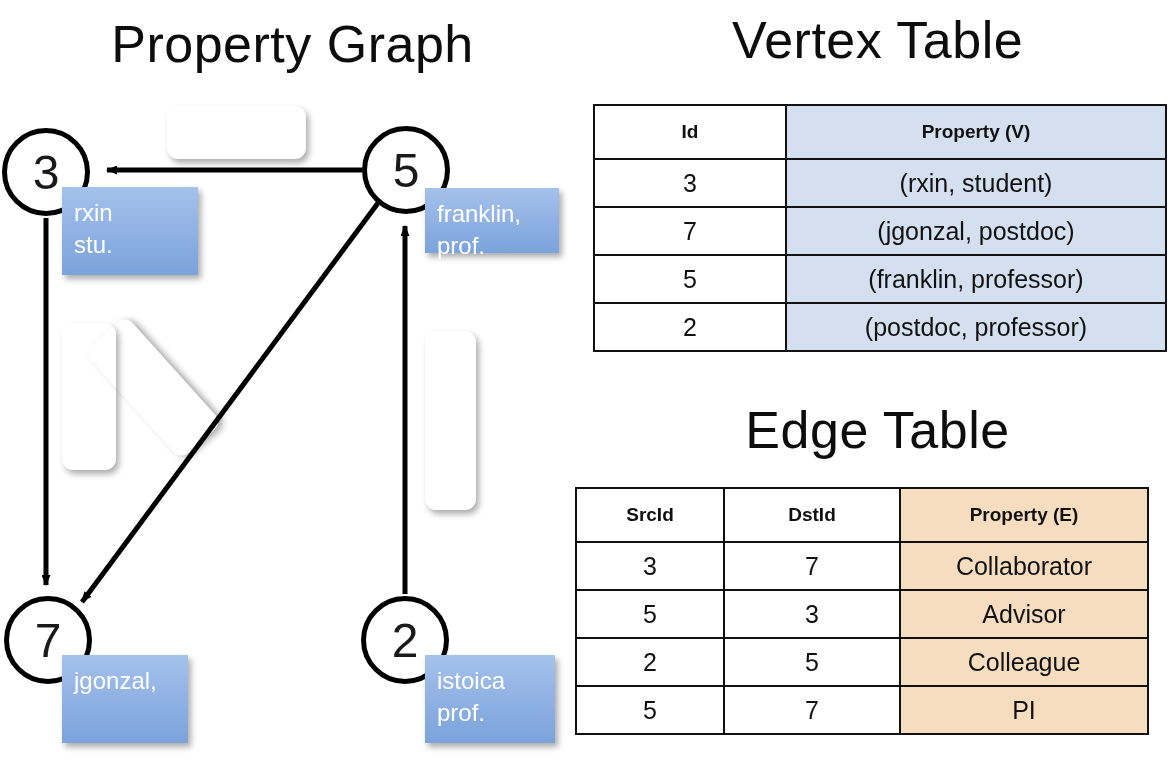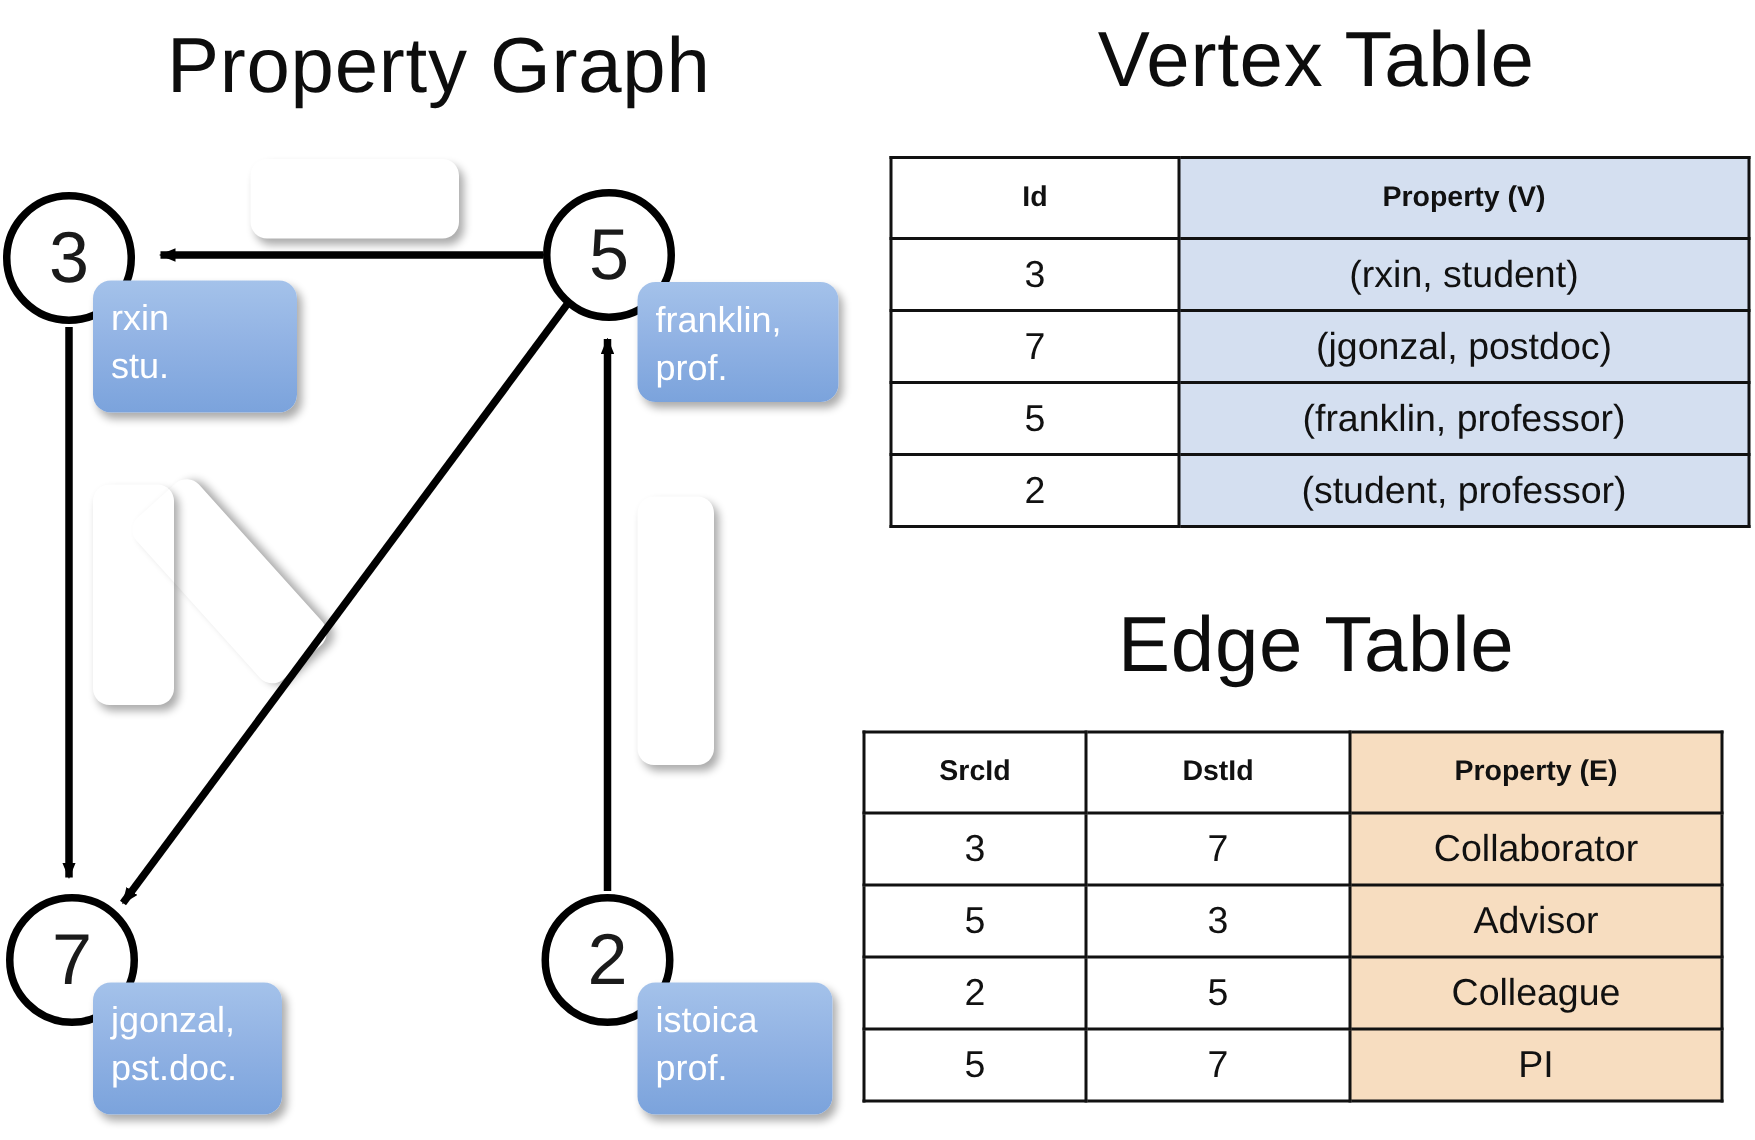--- a/index.html
+++ b/index.html
@@ -52,21 +52,21 @@
     font-size: 48px;
     font-weight: 300;
     font-family: "Liberation Sans", sans-serif;
     color: #1a1a1a;
     z-index: 4;
   }
 
   .vprop {
     position: absolute;
     background: linear-gradient(to bottom, #a4c2ea 0%, #92b3e4 45%, #7ba3dc 100%);
-    border-radius: 12px;
+    border-radius: 0;
     box-shadow: 3px 4px 6px rgba(0,0,0,0.33);
     color: #ffffff;
     font-size: 24px;
     font-weight: 300;
     line-height: 1.32;
     padding: 10px 12px;
     box-sizing: border-box;
     z-index: 6;
   }
 
@@ -143,28 +143,27 @@
   <div class="node-circle" style="left:2px;   top:128px;">3</div>
   <div class="node-circle" style="left:362px; top:126px;">5</div>
   <div class="node-circle" style="left:4px;   top:596px;">7</div>
   <div class="node-circle" style="left:361px; top:596px;">2</div>
 
   <div class="vprop" style="left:62px; top:187px; width:136px; height:88px;">
     <div>rxin</div>
     <div>stu.</div>
   </div>
 
-  <div class="vprop" style="left:425px; top:188px; width:134px; height:80px;">
+  <div class="vprop" style="left:425px; top:188px; width:134px; height:65px;">
     <div>franklin,</div>
     <div>prof.</div>
   </div>
 
   <div class="vprop" style="left:62px; top:655px; width:126px; height:88px;">
     <div>jgonzal,</div>
-    <div>pst.doc.</div>
   </div>
 
   <div class="vprop" style="left:425px; top:655px; width:130px; height:88px;">
     <div>istoica</div>
     <div>prof.</div>
   </div>
 
   <div class="eprop" style="left:167px; top:106px; width:139px; height:53px;">Advisor</div>
 
   <div class="eprop vert" style="left:62px; top:323px; width:54px; height:147px;">Collab.</div>
@@ -195,21 +194,21 @@
     <tr>
       <td>7</td>
       <td class="cell-blue thick-left">(jgonzal, postdoc)</td>
     </tr>
     <tr>
       <td>5</td>
       <td class="cell-blue thick-left">(franklin, professor)</td>
     </tr>
     <tr>
       <td>2</td>
-      <td class="cell-blue thick-left">(student, professor)</td>
+      <td class="cell-blue thick-left">(postdoc, professor)</td>
     </tr>
   </tbody>
 </table>
 
 <div class="title" id="title-edge-table">Edge Table</div>
 
 <table class="tbl" id="edge-table">
   <colgroup>
       <col style="width:148px">
       <col style="width:176px">

